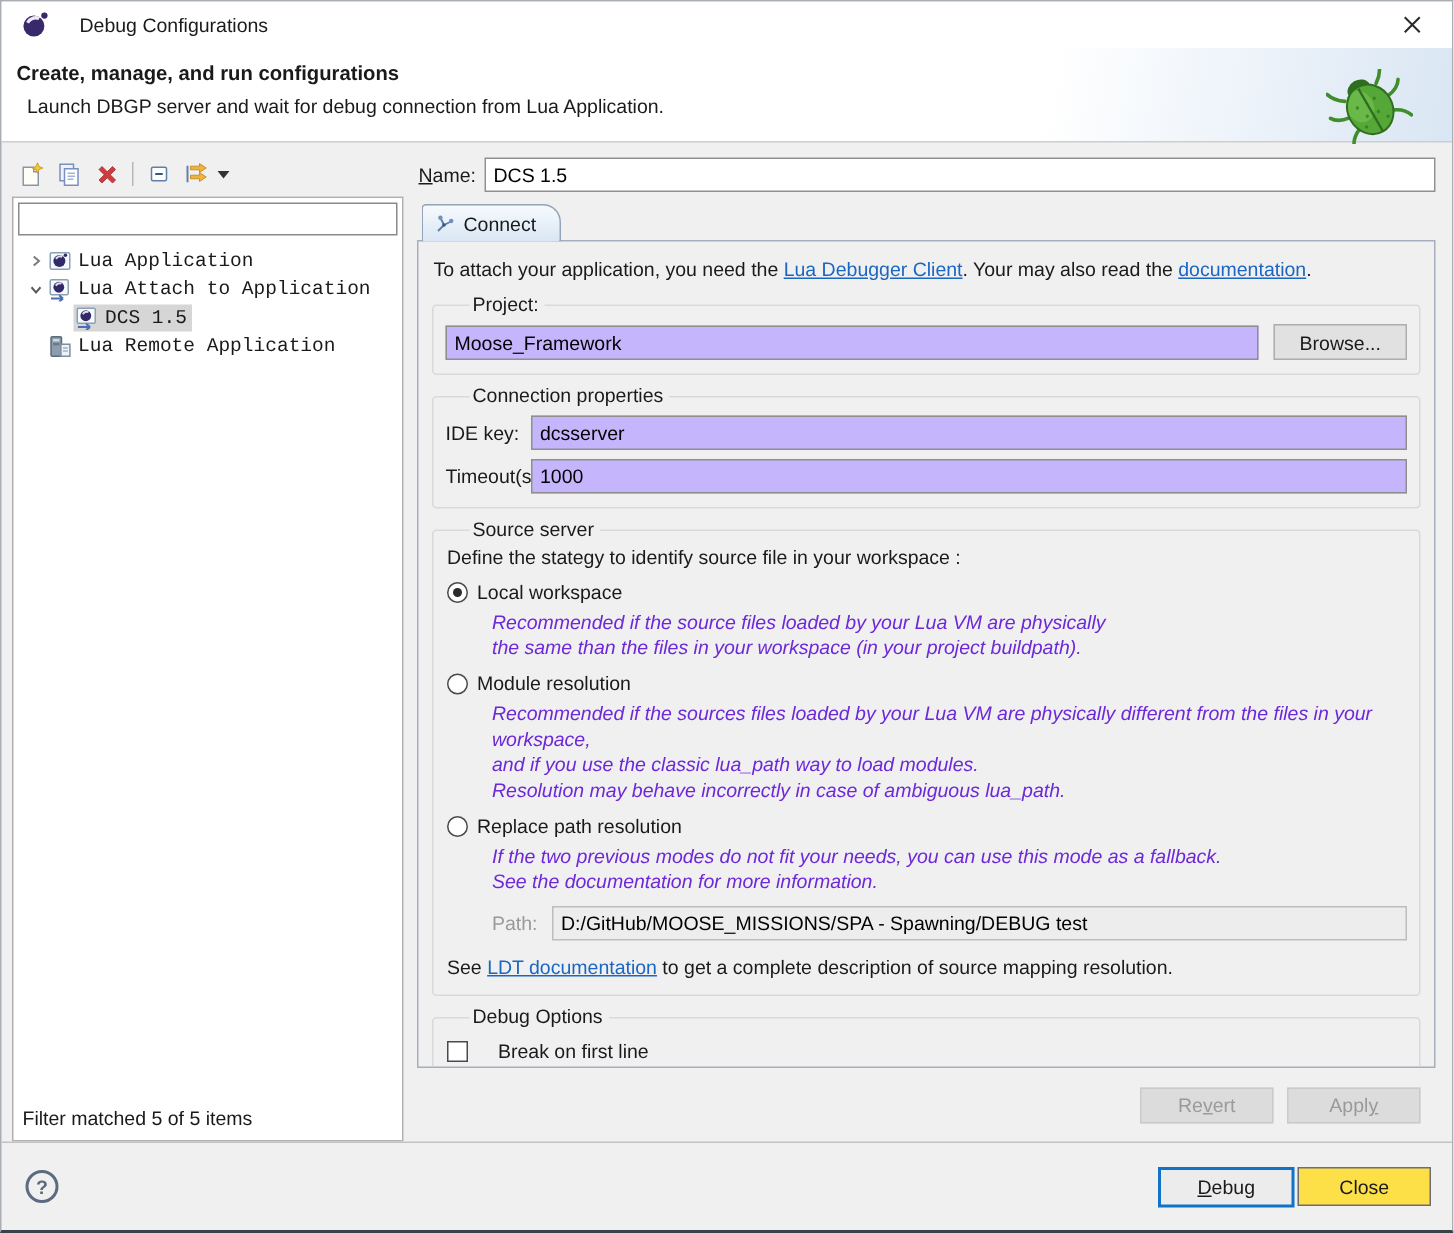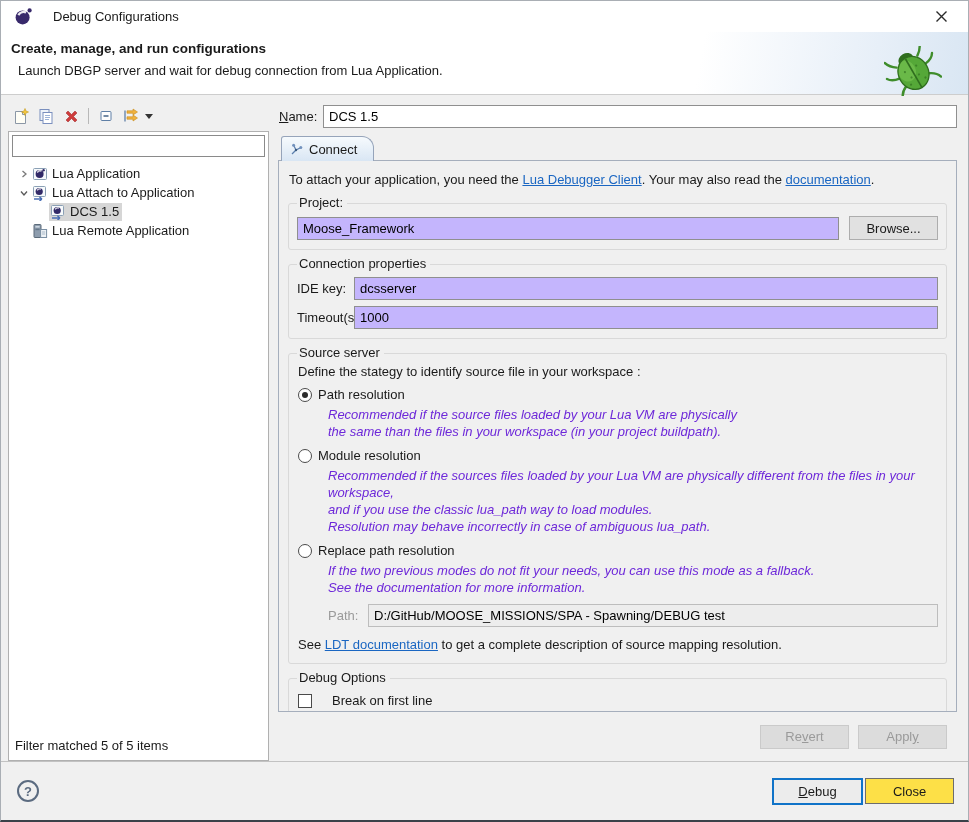--- a/index.html
+++ b/index.html
@@ -26,42 +26,42 @@
   .left { width: 261px; flex: none; display: flex; flex-direction: column; }
   .toolbar { height: 27px; flex: none; display: flex; align-items: center; gap: 7px; padding: 0 0 3px 4px; }
   .tbtn { width: 18px; height: 18px; display: flex; align-items: center; justify-content: center; }
   .tsep { width: 1px; height: 16px; background: #b8b8b8; margin: 0 1px; }
   .caret { width: 0; height: 0; border-left: 4px solid transparent; border-right: 4px solid transparent; border-top: 5px solid #333; margin-left: -2px; }
   .panel { flex: 1; border: 1px solid #b0b0b0; background: #fff; display: flex; flex-direction: column; min-height: 0; }
   .filter { margin: 3px; height: 22px; border: 1px solid #8a8a8a; padding: 1px 4px; font: 13px "Liberation Sans", sans-serif; outline: none; }
   .tree { flex: 1; padding-top: 4px; overflow: hidden; font-size: 13px; }
   .trow { height: 19px; display: flex; align-items: center; padding-left: 8px; white-space: nowrap; }
   .trow .tw { width: 14px; flex: none; display: flex; align-items: center; justify-content: center; }
-  .trow .lbl-wrap { display: inline-flex; align-items: center; gap: 4px; padding: 0 3px 0 1px; height: 18px; }
+  .trow .lbl-wrap { display: inline-flex; align-items: center; gap: 4px; padding: 0 3px 0 1px; height: 18px; font-family: Liberation Mono, monospace; }
   .trow .lbl-wrap.selected { background: #d6d6d6; }
   .trow.child { padding-left: 40px; }
   .status { padding: 4px 6px 7px; font-size: 13px; flex: none; }
 
   
   .right { flex: 1; display: flex; flex-direction: column; min-width: 0; }
   .name-row { display: flex; align-items: center; margin: 1px 2px 7px 1px; flex: none; }
   .name-row label { width: 44px; flex: none; }
   .name-row input { flex: 1; height: 23px; border: 1px solid #8f8f8f; padding: 1px 5px; font: 13px "Liberation Sans", sans-serif; outline: none; }
   .mn { text-decoration: underline; }
 
   .tabfolder { flex: 1; display: flex; flex-direction: column; min-height: 0; margin-right: 2px; }
   .tabstrip { height: 25px; flex: none; display: flex; padding-left: 3px; }
   .tab { display: inline-flex; align-items: center; gap: 5px; padding: 0 16px 0 8px; background: linear-gradient(#f6fafd, #d9e6f4); border: 1px solid #96a4ba; border-bottom: none; border-radius: 3px 12px 0 0; position: relative; top: 1px; font-size: 13px; z-index: 2; }
   .tabcontent { flex: 1; border: 1px solid #a5aebc; padding: 8px 9px 0 9px; display: flex; flex-direction: column; min-height: 0; overflow: hidden; }
 
   .intro { margin: 3px 0 10px 1px; }
   a.lk { color: #1a66c2; text-decoration: underline; cursor: pointer; }
 
   .group { position: relative; border: 1px solid #d9d9d9; border-radius: 3px; margin: 6px 0 8px; padding: 12px 8px 9px; flex: none; }
-  .group > .gtitle { position: absolute; top: -9px; left: 8px; background: #f0f0f0; padding: 0 4px 0 2px; font-size: 13px; }
+  .group > .gtitle { position: absolute; top: -9px; left: 24px; background: #f0f0f0; padding: 0 4px 0 2px; font-size: 13px; }
 
   .field-row { display: flex; align-items: center; }
   .txt { height: 23px; border: 1px solid #8f8f8f; background: #c4b5fd; padding: 1px 5px; font: 13px "Liberation Sans", sans-serif; outline: none; }
   .btn { height: 24px; min-width: 89px; background: #e1e1e1; border: 1px solid #adadad; font: 13px "Liberation Sans", sans-serif; color: #1a1a1a; }
   .grp-project .txt { flex: 1; }
   .grp-project .btn { margin-left: 10px; flex: none; }
 
   .grp-conn .field-row { margin-bottom: 6px; }
   .grp-conn .field-row:last-child { margin-bottom: 0; }
   .grp-conn label { width: 57px; flex: none; }
@@ -300,21 +300,21 @@
             </div>
           </div>
 
           <div class="group grp-source">
             <span class="gtitle">Source server</span>
             <div class="sm-intro">Define the stategy to identify source file in your workspace :</div>
 
             <div class="opt">
               <div class="optrow">
                 <span class="radio checked"></span>
-                <span>Path resolution</span>
+                <span>Local workspace</span>
               </div>
               <div class="desc">
                 <div>Recommended if the source files loaded by your Lua VM are physically</div>
                 <div>the same than the files in your workspace  (in your project buildpath).</div>
               </div>
             </div>
 
             <div class="opt">
               <div class="optrow">
                 <span class="radio"></span>

